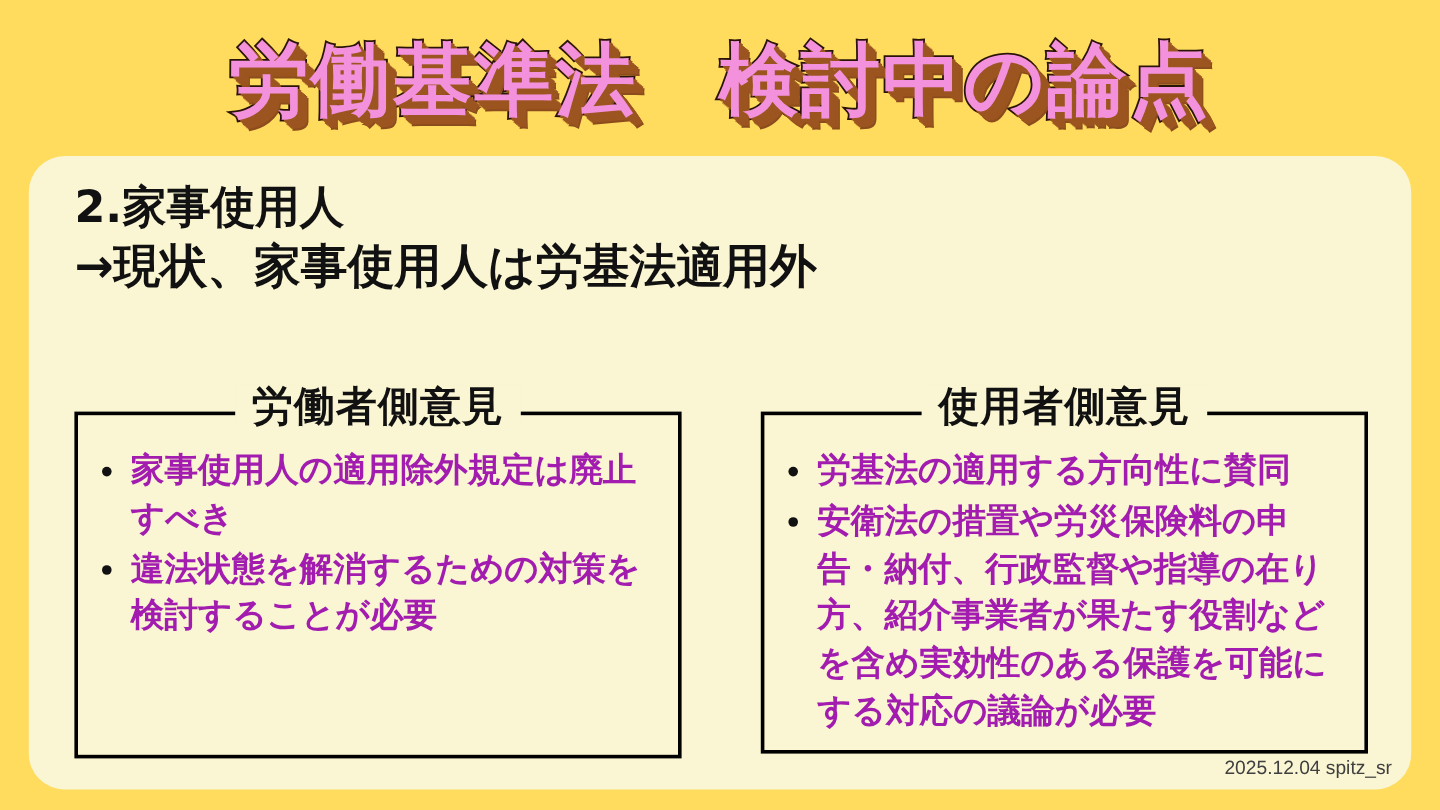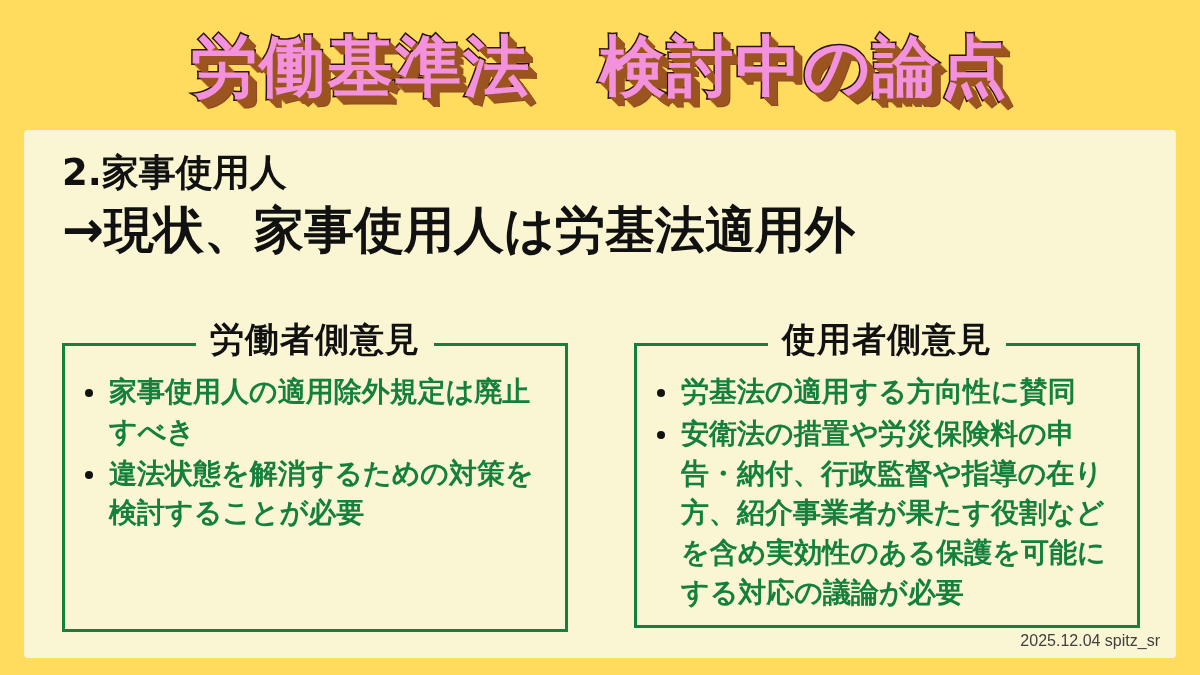--- a/index.html
+++ b/index.html
@@ -54,34 +54,34 @@
   }
 
   
   #card {
     position: absolute;
     left: 24px;
     top: 130px;
     width: 1152px;
     height: 528px;
     background: #faf5d2;
-    border-radius: 4px;
+    border-radius: 30px;
     box-sizing: border-box;
   }
 
   
   #heading-block {
     position: absolute;
     left: 38px;
     top: 18px;
     width: 1090px;
   }
   .head-line {
     color: #111111;
-    font-size: 50px;
+    font-size: 39px;
     font-weight: 700;
     line-height: 1.33;
     white-space: pre;
     letter-spacing: 0px;
   }
   .head-line.first {
     font-size: 37px;
   }
 
   
@@ -90,21 +90,21 @@
     left: 38px;
     top: 213px;
     width: 1078px;
     display: flex;
     justify-content: space-between;
   }
   .opinion-box {
     position: relative;
     width: 506px;
     box-sizing: border-box;
-    border: 3px solid #15803d;
+    border: 3px solid #000000;
     background: transparent;
     padding: 26px 14px 16px 14px;
   }
   #box-left  { height: 289px; }
   #box-right { height: 285px; margin-left: 16px; }
 
   .box-legend {
     position: absolute;
     top: -25px;
     left: 0;
@@ -124,21 +124,21 @@
   }
 
   .bullet-list {
     list-style: none;
     margin: 0;
     padding: 0;
   }
   .bullet-item {
     position: relative;
     padding-left: 30px;
-    color: #15803d;
+    color: #a21caf;
     font-size: 28px;
     font-weight: 700;
     line-height: 1.42;
     margin-bottom: 2px;
   }
   .bullet-item .dot {
     position: absolute;
     left: 6px;
     top: 0.62em;
     width: 8px;

